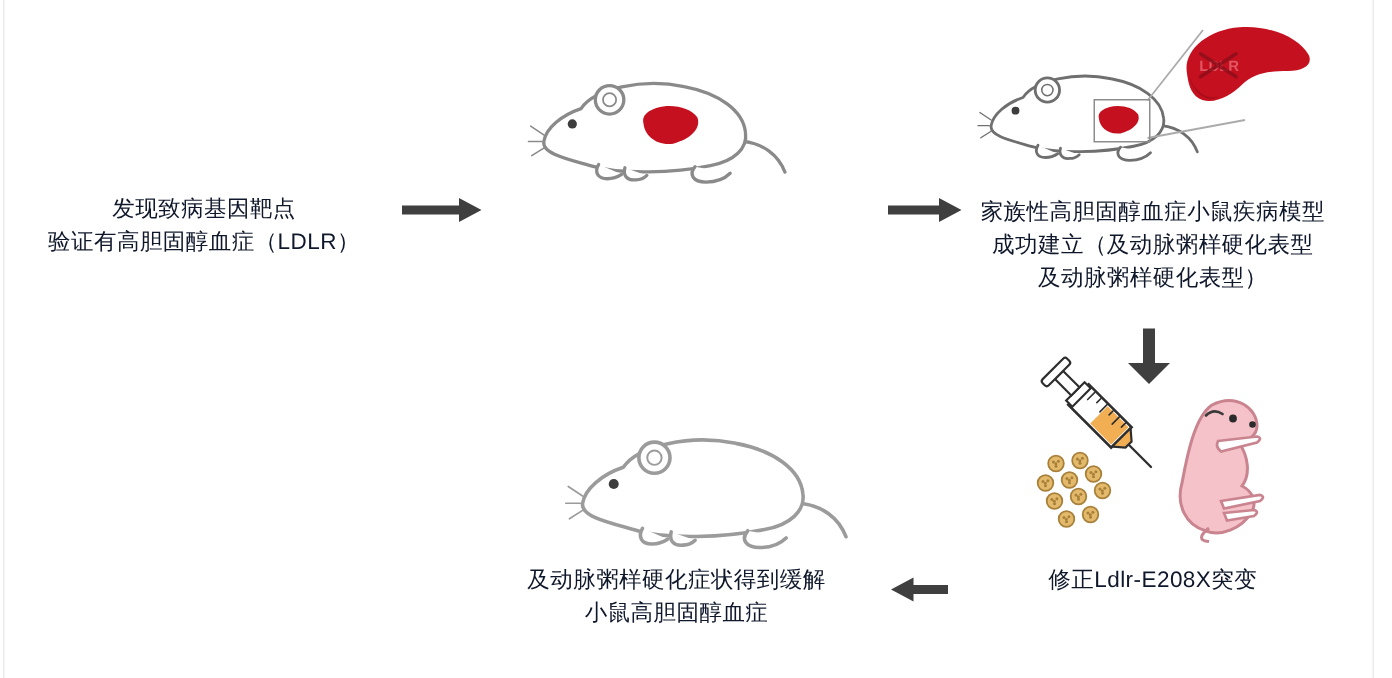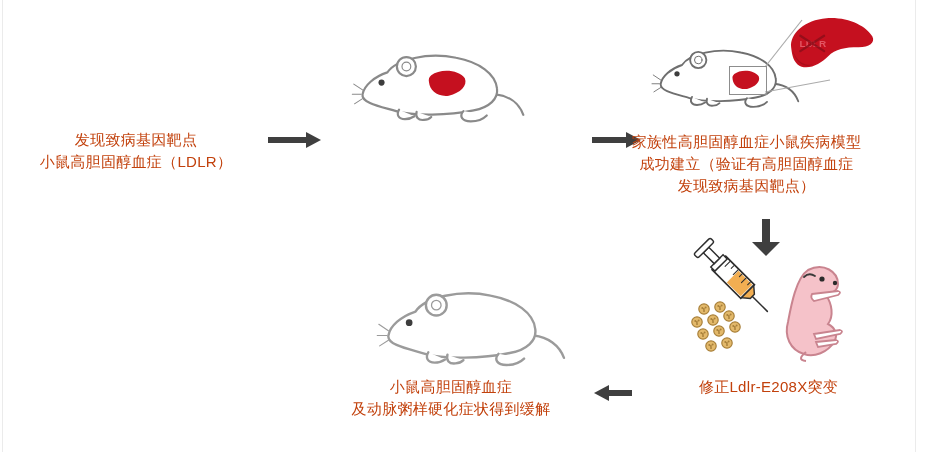--- a/index.html
+++ b/index.html
@@ -4,21 +4,21 @@
 <style>
   html,body{margin:0;padding:0;background:#fff;}
   .canvas{
     position:relative;width:928px;height:452px;background:#ffffff;overflow:hidden;
     font-family:"Liberation Sans",sans-serif;
   }
   .vline{position:absolute;top:0;width:1px;height:452px;background:#ebebeb;}
   .vline.left{left:2px;}
   .vline.right{left:915px;}
 
-  .label{position:absolute;color:#c2410c;font-size:15px;line-height:22px;
+  .label{position:absolute;color:#0f172a;font-size:15px;line-height:22px;
          text-align:center;letter-spacing:.3px;}
   .label span{display:block;}
 
   
   .arrow{position:absolute;}
   .arrow .shaft{position:absolute;background:#3f3f3f;}
   .arrow .head{position:absolute;width:0;height:0;}
   .arrow.right{height:16px;}
   .arrow.right .shaft{left:0;top:5px;height:6px;}
   .arrow.right .head{right:0;top:0;border-left:15px solid #3f3f3f;
@@ -69,21 +69,21 @@
         <circle cx="-0.1" cy="0.1" r="1" fill="#a8803a" stroke="none"></circle>
       </g>
     </defs>
   </svg>
 
   <div class="vline left"></div>
   <div class="vline right"></div>
 
   <div class="label" style="left:15px;top:129px;width:242px;">
     <span>发现致病基因靶点</span>
-    <span>小鼠高胆固醇血症（LDLR）</span>
+    <span>验证有高胆固醇血症（LDLR）</span>
   </div>
 
   <div class="arrow right" style="left:268px;top:132px;width:53px;">
     <div class="shaft" style="width:40px;"></div>
       <div class="head"></div>
   </div>
 
   <svg class="abs mouse mid" style="left:352px;top:49px;" width="176" height="76" viewBox="0 0 240 104">
     <use href="#mouse-shape"></use>
     <use href="#liver-small" transform="translate(132,46)"></use>
@@ -102,24 +102,24 @@
     <line x1="40" y1="53" x2="77" y2="6" stroke="#ababab" stroke-width="1.2"></line>
     <line x1="40" y1="78" x2="105" y2="66" stroke="#ababab" stroke-width="1.2"></line>
   </svg>
   <div class="liver-box"></div>
   <svg class="abs" style="left:785px;top:12px;" width="92" height="66" viewBox="0 0 120 86">
     <path d="M8,46 C6,28 26,10 54,8 C82,6 106,18 114,32 C118,40 110,46 96,46 C78,46 66,48 56,58 C46,68 28,78 16,68 C10,62 9,54 8,46 Z" fill="#c5101f" stroke="none"></path>
     <path d="M10,50 C14,62 24,72 36,68 C28,74 14,68 10,50 Z" fill="#9c0d1a" stroke="none" opacity="0.7"></path>
     <text x="19" y="46" font-size="13" font-weight="bold" fill="#e25663">LDLR</text>
     <path d="M20,31 L51,51 M51,31 L20,51" stroke="#8e0e1a" stroke-width="3" stroke-linecap="round" opacity="0.85"></path>
   </svg>
-  <div class="label" style="left:628px;top:131px;width:237px;">
+  <div class="label" style="left:650px;top:131px;width:237px;">
     <span>家族性高胆固醇血症小鼠疾病模型</span>
-    <span>成功建立（验证有高胆固醇血症</span>
-    <span>发现致病基因靶点）</span>
+    <span>成功建立（及动脉粥样硬化表型</span>
+    <span>及动脉粥样硬化表型）</span>
   </div>
 
   <div class="arrow down" style="left:752px;top:219px;">
     <div class="shaft"></div>
       <div class="head"></div>
   </div>
 
   <svg class="abs" style="left:683px;top:227px;" width="106" height="106" viewBox="0 0 110 110">
     <g transform="rotate(-45 55 55)" stroke="#2e2e2e" stroke-linecap="round">
       <line x1="55" y1="78" x2="55" y2="101" stroke-width="1.6"></line>
@@ -160,17 +160,17 @@
 
   <div class="arrow left" style="left:594px;top:385px;width:38px;">
     <div class="shaft" style="width:26px;"></div>
       <div class="head"></div>
   </div>
 
   <svg class="abs mouse" style="left:377px;top:286px;" width="192" height="83" viewBox="0 0 240 104">
     <use href="#mouse-shape"></use>
   </svg>
   <div class="label" style="left:330px;top:376px;width:242px;">
+    <span>及动脉粥样硬化症状得到缓解</span>
     <span>小鼠高胆固醇血症</span>
-    <span>及动脉粥样硬化症状得到缓解</span>
   </div>
 
 </div>
 
 </body></html>

